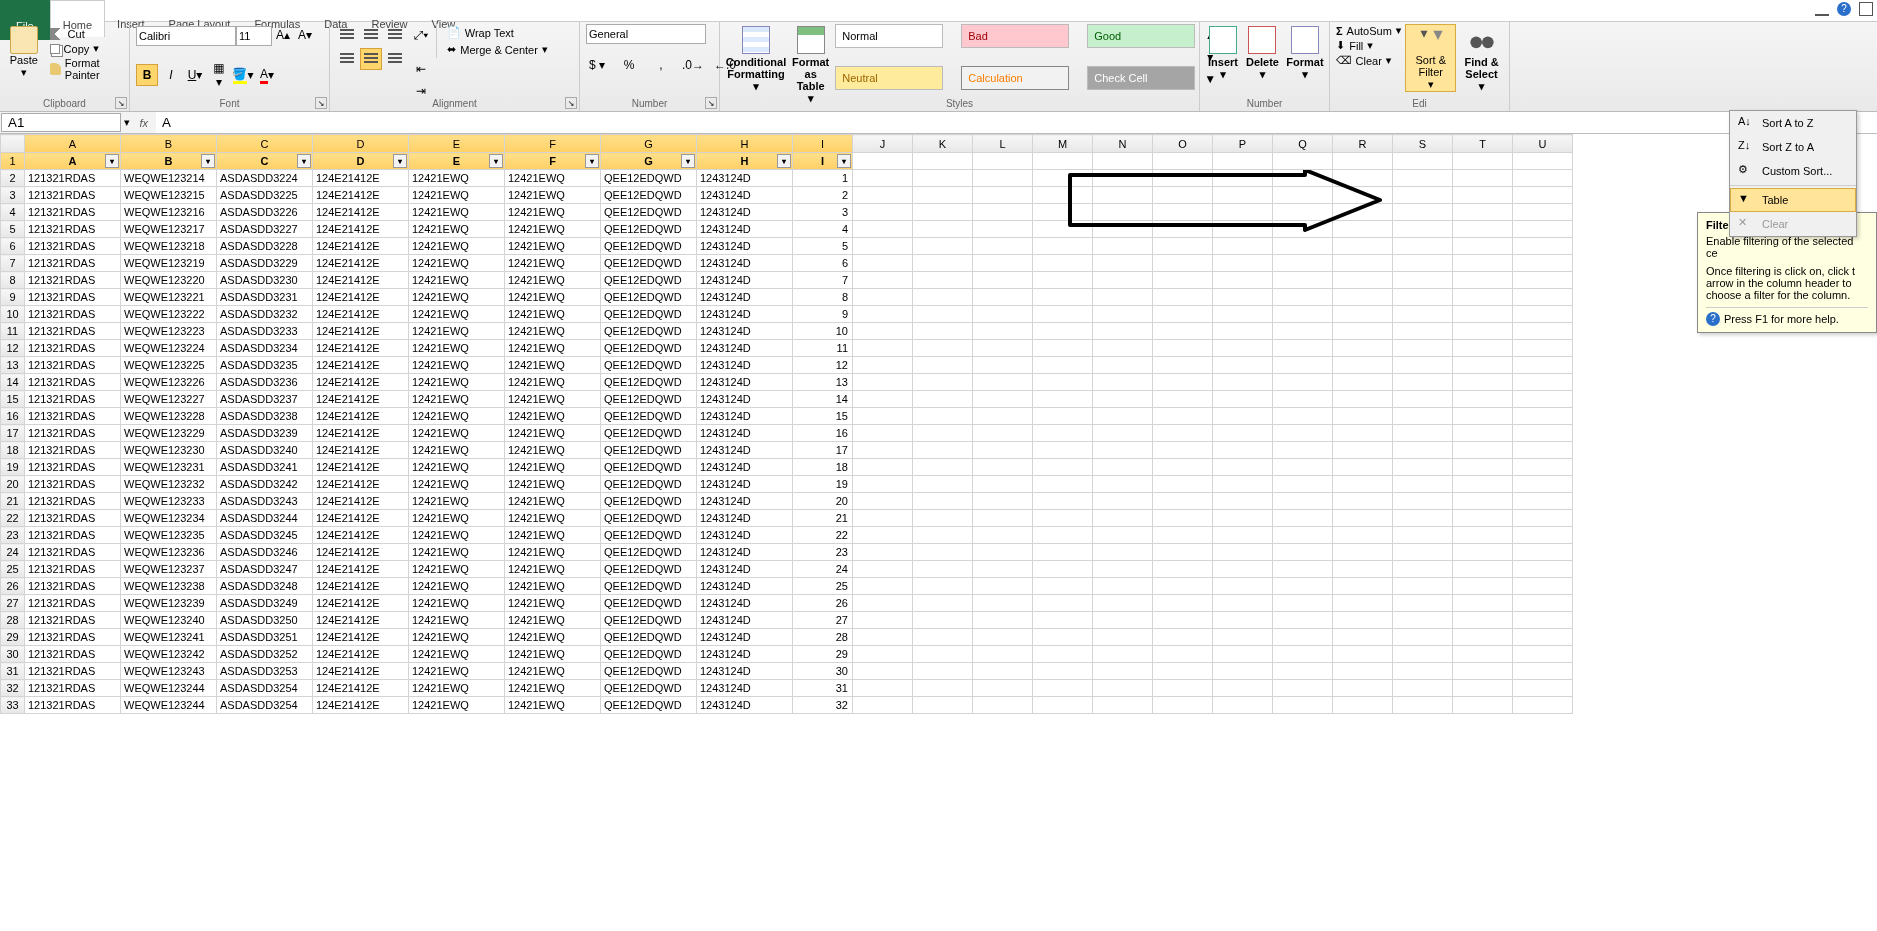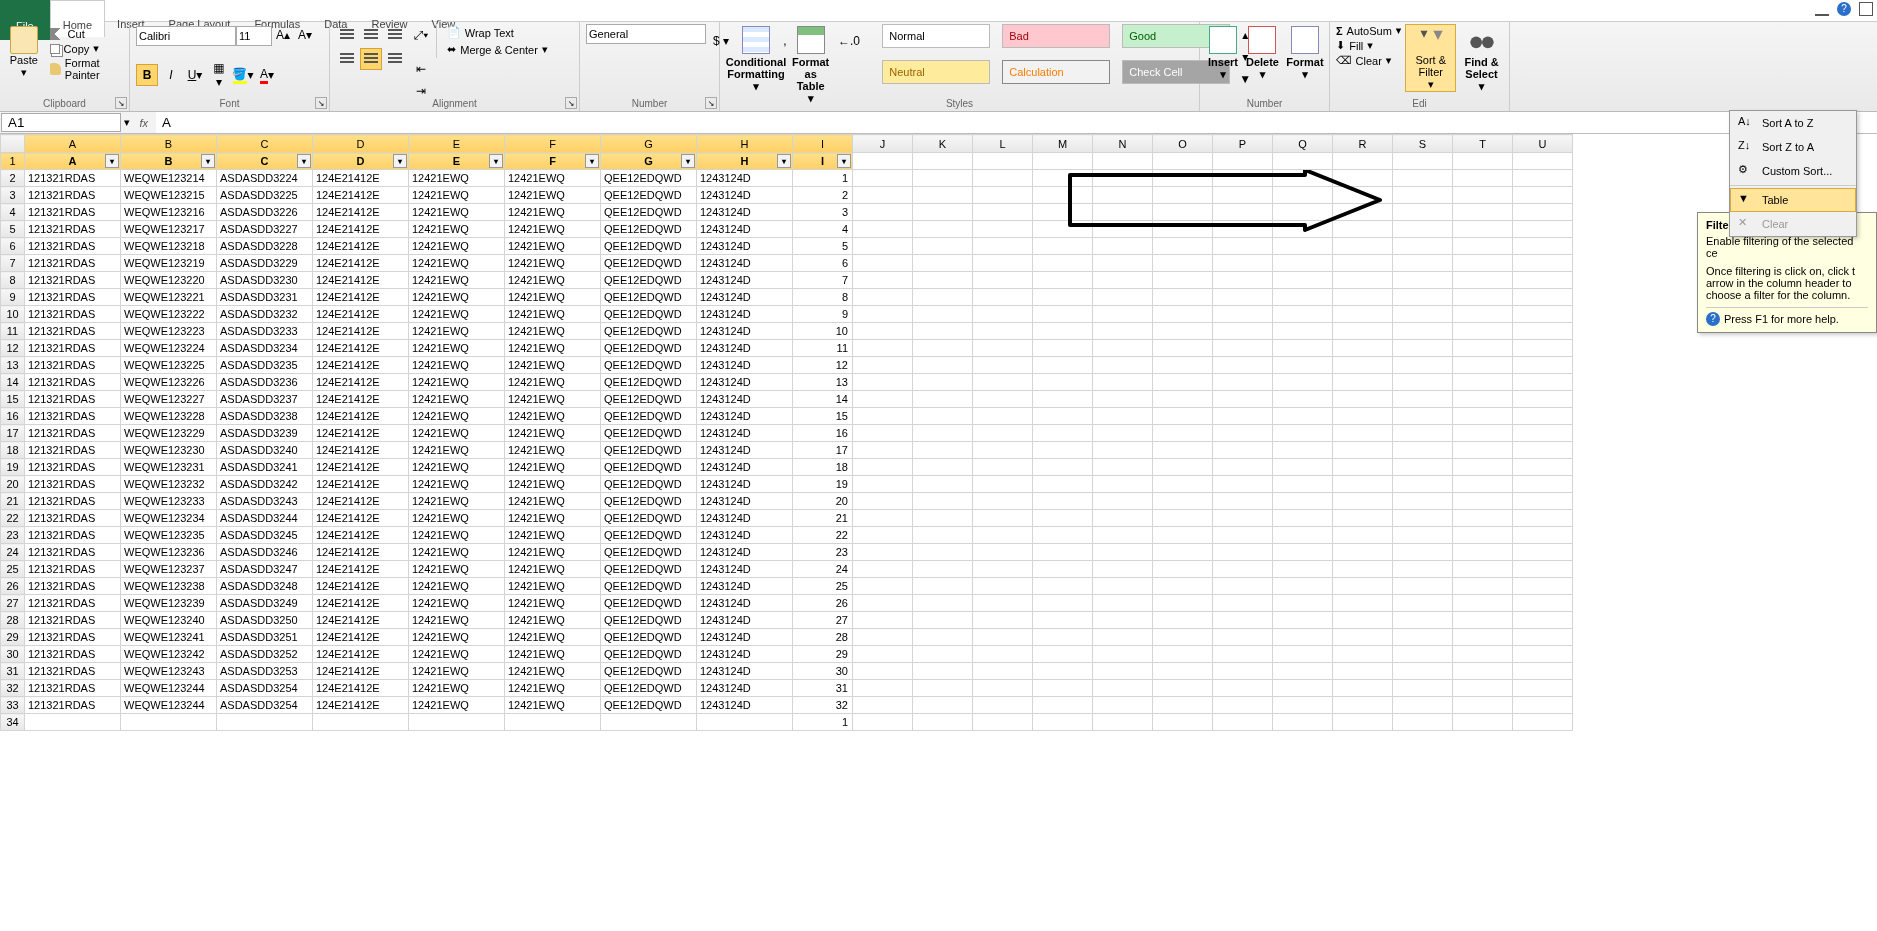--- a/index.html
+++ b/index.html
@@ -45,21 +45,21 @@
 .num-btns { display: flex; gap: 10px; margin-top: 6px; }
 
 .big-btn { display: flex; flex-direction: column; align-items: center; width: 60px; padding: 2px; text-align: center; line-height: 1.1; font-weight: bold; }
 .big-ico { width: 28px; height: 28px; margin-bottom: 2px; }
 .big-ico.cf { background: repeating-linear-gradient(#dbe9ff 0 5px,#fff 5px 10px); border:1px solid #88b; }
 .big-ico.ft { background: #fff; border:1px solid #888; box-shadow: inset 0 8px 0 #7fbf7f; }
 .big-ico.ins { background:#fff; border:1px solid #4a8; }
 .big-ico.del { background:#fff; border:1px solid #c55; }
 .big-ico.fmt { background:#fff; border:1px solid #88b; }
 
-.styles-grid { display: grid; grid-template-columns: repeat(3,108px); gap: 12px; margin-left: 47px; }
+.styles-grid { display: grid; grid-template-columns: repeat(3,108px); gap: 18px; }
 .style-cell { height: 24px; border: 1px solid #bbb; display: flex; align-items: center; padding: 0 6px; font-size: 11px; }
 .style-normal { background:#fff; }
 .style-bad { background:#ffc7ce; color:#9c0006; }
 .style-good { background:#c6efce; color:#006100; }
 .style-neutral { background:#ffeb9c; color:#9c6500; }
 .style-calc { background:#f2f2f2; color:#fa7d00; border-color:#888; }
 .style-check { background:#a5a5a5; color:#fff; }
 
 .edit-col { display: flex; flex-direction: column; gap: 2px; font-size: 11px; }
 .edit-col span { display: flex; align-items: center; gap: 4px; }
@@ -229,21 +229,21 @@
             <span>Wrap Text</span>
           </div>
         <div class="merge-center"><span>⬌</span><span>Merge &amp; Center</span> ▾</div>
       </div>
     </div>
     <div class="ribbon-group-label">Alignment</div>
     <div class="dialog-launcher">↘</div>
   </div>
 
   <div class="ribbon-group" style="width:140px">
-    <div class="ribbon-group-body" style="flex-direction:row">
+    <div class="ribbon-group-body" style="flex-direction:column">
       <input class="sel num-sel" value="General" style="">
       <div class="num-btns">
         <button class="btn-sm">$ ▾</button>
         <button class="btn-sm">%</button>
         <button class="btn-sm">,</button>
         <button class="btn-sm">.0→</button>
         <button class="btn-sm">←.0</button>
       </div>
     </div>
     <div class="ribbon-group-label">Number</div>
@@ -1166,43 +1166,19 @@
           <td></td>
           <td></td>
           <td></td>
           <td></td>
           <td></td>
           <td></td>
           <td></td>
           <td></td>
           <td></td>
         </tr>
-        <tr class="data-row">
-          <th class="row-hdr">34</th>
-          <td></td>
-          <td></td>
-          <td></td>
-          <td></td>
-          <td></td>
-          <td></td>
-          <td></td>
-          <td></td>
-          <td class="num">1</td>
-          <td></td>
-          <td></td>
-          <td></td>
-          <td></td>
-          <td></td>
-          <td></td>
-          <td></td>
-          <td></td>
-          <td></td>
-          <td></td>
-          <td></td>
-          <td></td>
-        </tr>
       </tbody>
     </table>
 </div>
 
 <svg class="arrow-anno" width="320" height="70">
   <path d="M5 5 L240 5 L240 0 L315 30 L240 60 L240 55 L5 55 Z" fill="none" stroke="#000" stroke-width="4" stroke-linejoin="round"></path>
 </svg>
 
 </body></html>

